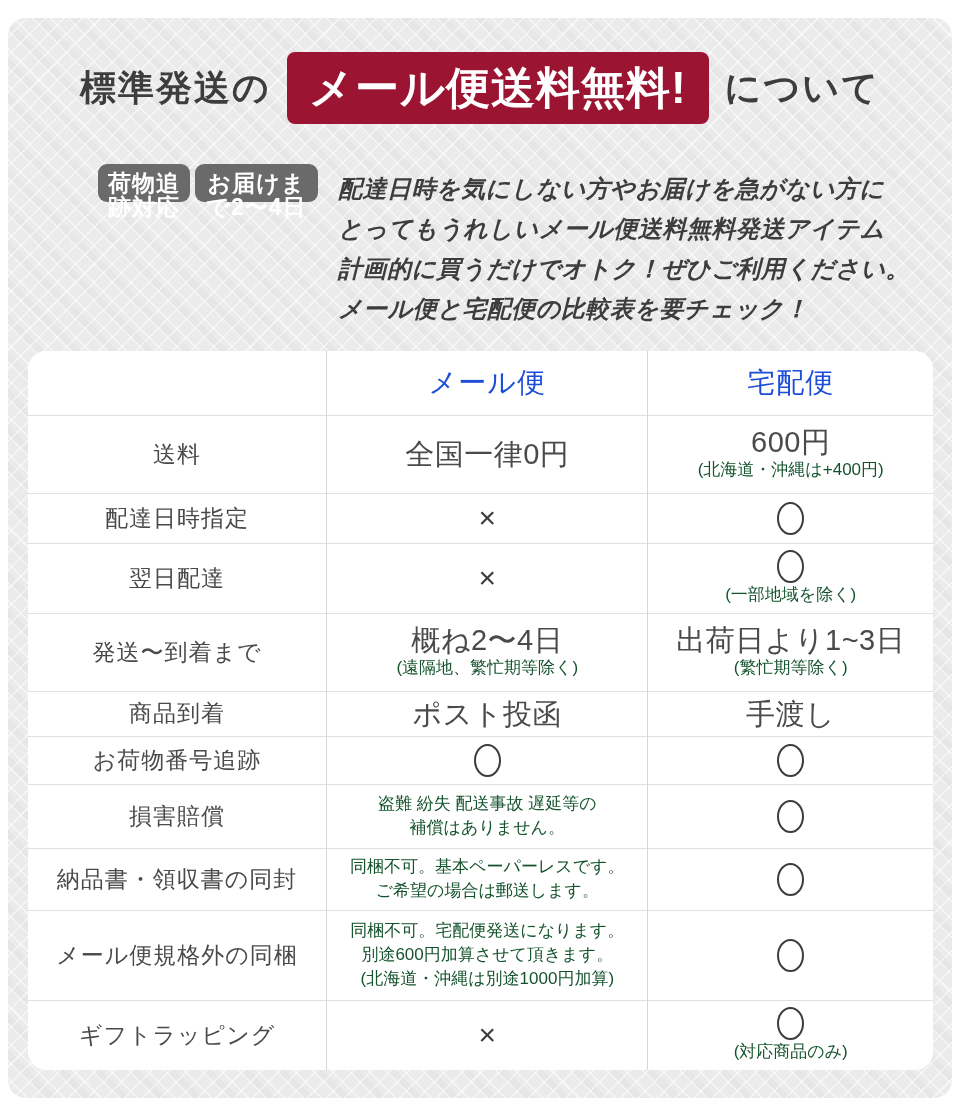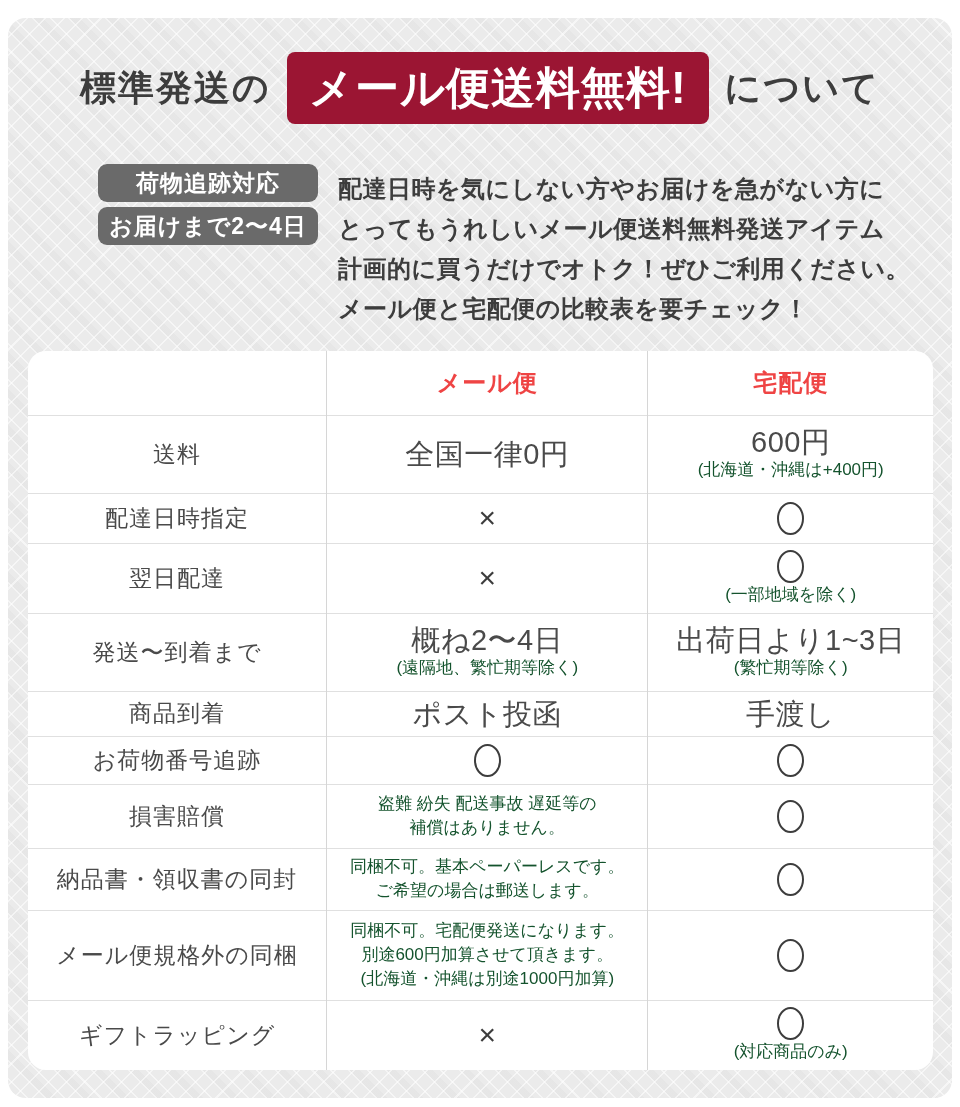--- a/index.html
+++ b/index.html
@@ -32,42 +32,42 @@
     font-size: 36px; font-weight: bold; color: #3d3d3d; letter-spacing: 2px;
   }
   .title-badge {
     background: #9b1533; color: #ffffff;
     font-size: 44px; font-weight: bold; letter-spacing: 1px;
     line-height: 52px; padding: 10px 22px; border-radius: 8px;
   }
 
   
   .intro { display: flex; margin: 0 0 0 70px; align-items: flex-start; }
-  .badge-col { display: flex; flex-direction: column; gap: 5px; width: 220px; flex: none; }
+  .badge-col { display: flex; gap: 5px; width: 220px; flex: none; }
   .info-badge {
     background: #6a6a6a; color: #ffffff; text-align: center;
     font-size: 23px; font-weight: bold; letter-spacing: 1px;
     border-radius: 9px; padding: 7px 4px; height: 38px; line-height: 24px;
   }
   .intro-text { margin-left: 20px; padding-top: 5px; }
   .intro-line {
     font-size: 24px; font-weight: bold; color: #3d3d3d;
-    line-height: 40px; letter-spacing: 0.5px; white-space: nowrap;
+    line-height: 40px; letter-spacing: 0.5px; white-space: nowrap; font-style: italic;
   }
 
   
   .card {
     background: #ffffff; border-radius: 18px; margin: 22px auto 0 auto;
     width: 905px; overflow: hidden;
   }
   table { width: 100%; border-collapse: collapse; table-layout: fixed; }
   col.c1 { width: 33%; } col.c2 { width: 35.5%; } col.c3 { width: 31.5%; }
   th, td { text-align: center; vertical-align: middle; padding: 6px 8px; }
   thead th {
-    height: 64px; font-size: 24px; font-weight: bold; color: #ef4444;
+    height: 64px; font-size: 28px; font-weight: normal; color: #1d4ed8;
     letter-spacing: 1px;
   }
   td { border-top: 1px solid #e0e0e0; color: #4a4a4a; }
   .v-line { border-left: 1px solid #d6d6d6; }
   .col-label { font-size: 23px; letter-spacing: 1px; }
   .cell-main { font-size: 29px; line-height: 32px; letter-spacing: 0.5px; }
   .cell-sub  { font-size: 17px; line-height: 24px; color: #14532d; }
   .circle {
     display: inline-block; width: 27px; height: 33px;
     border: 2px solid #3d3d3d; border-radius: 50%; vertical-align: middle;

